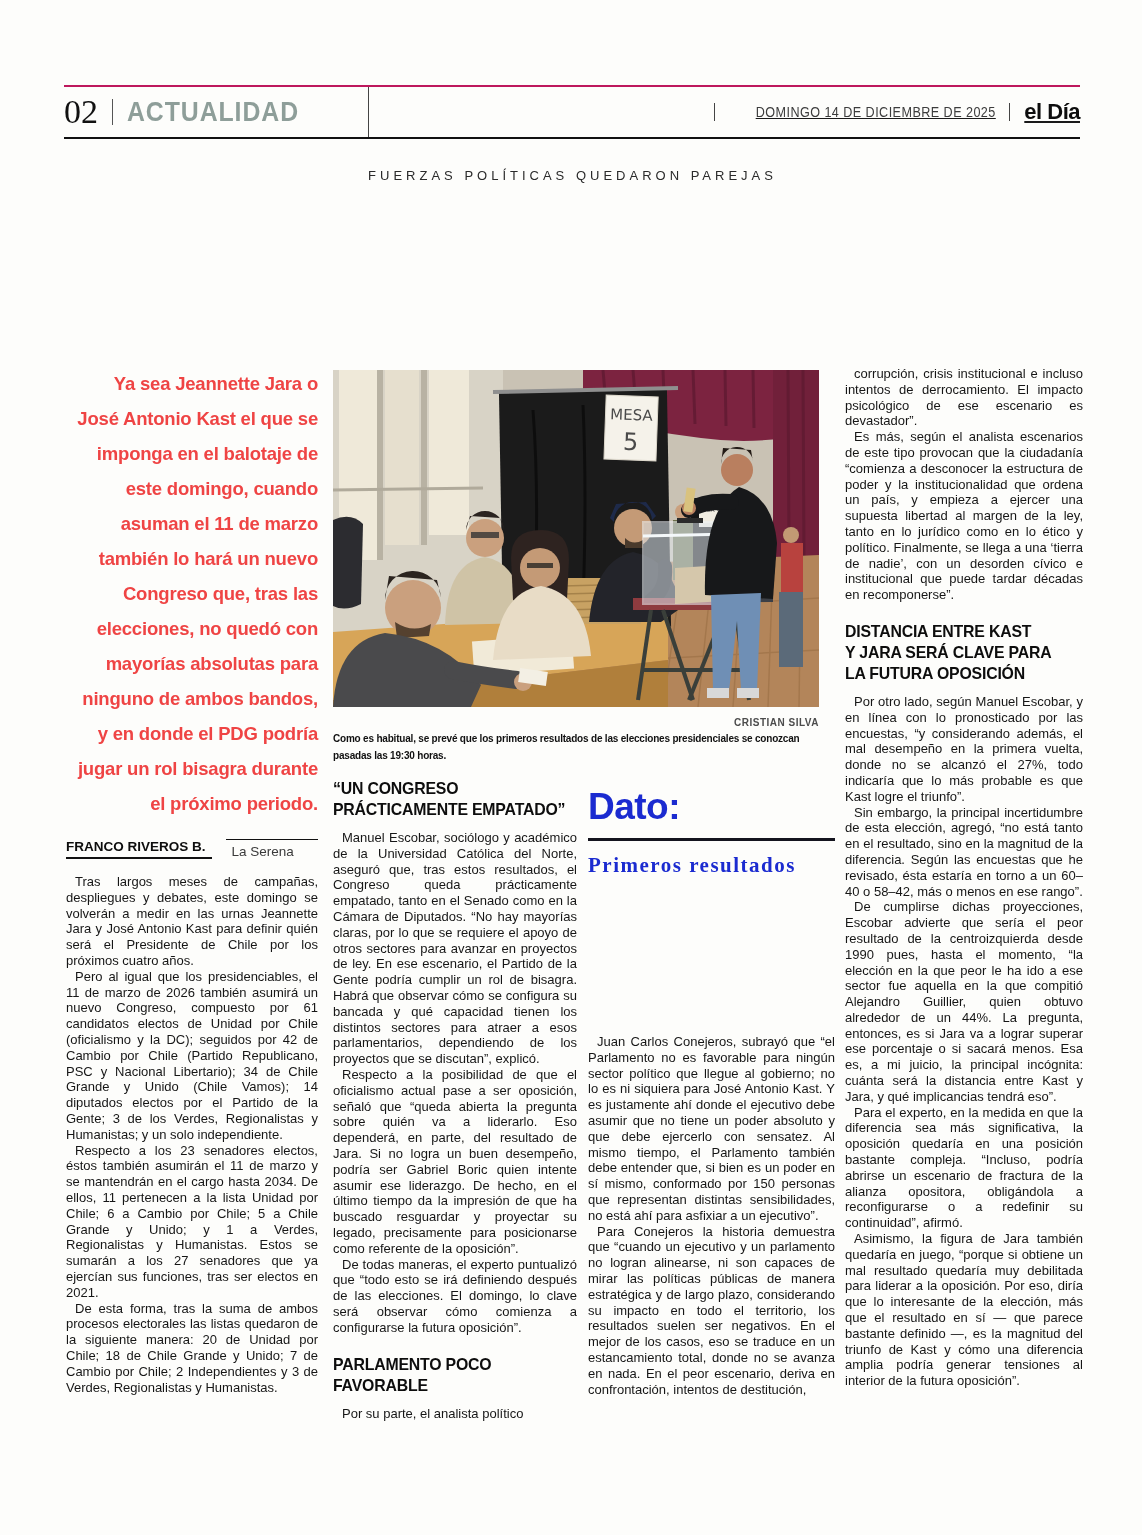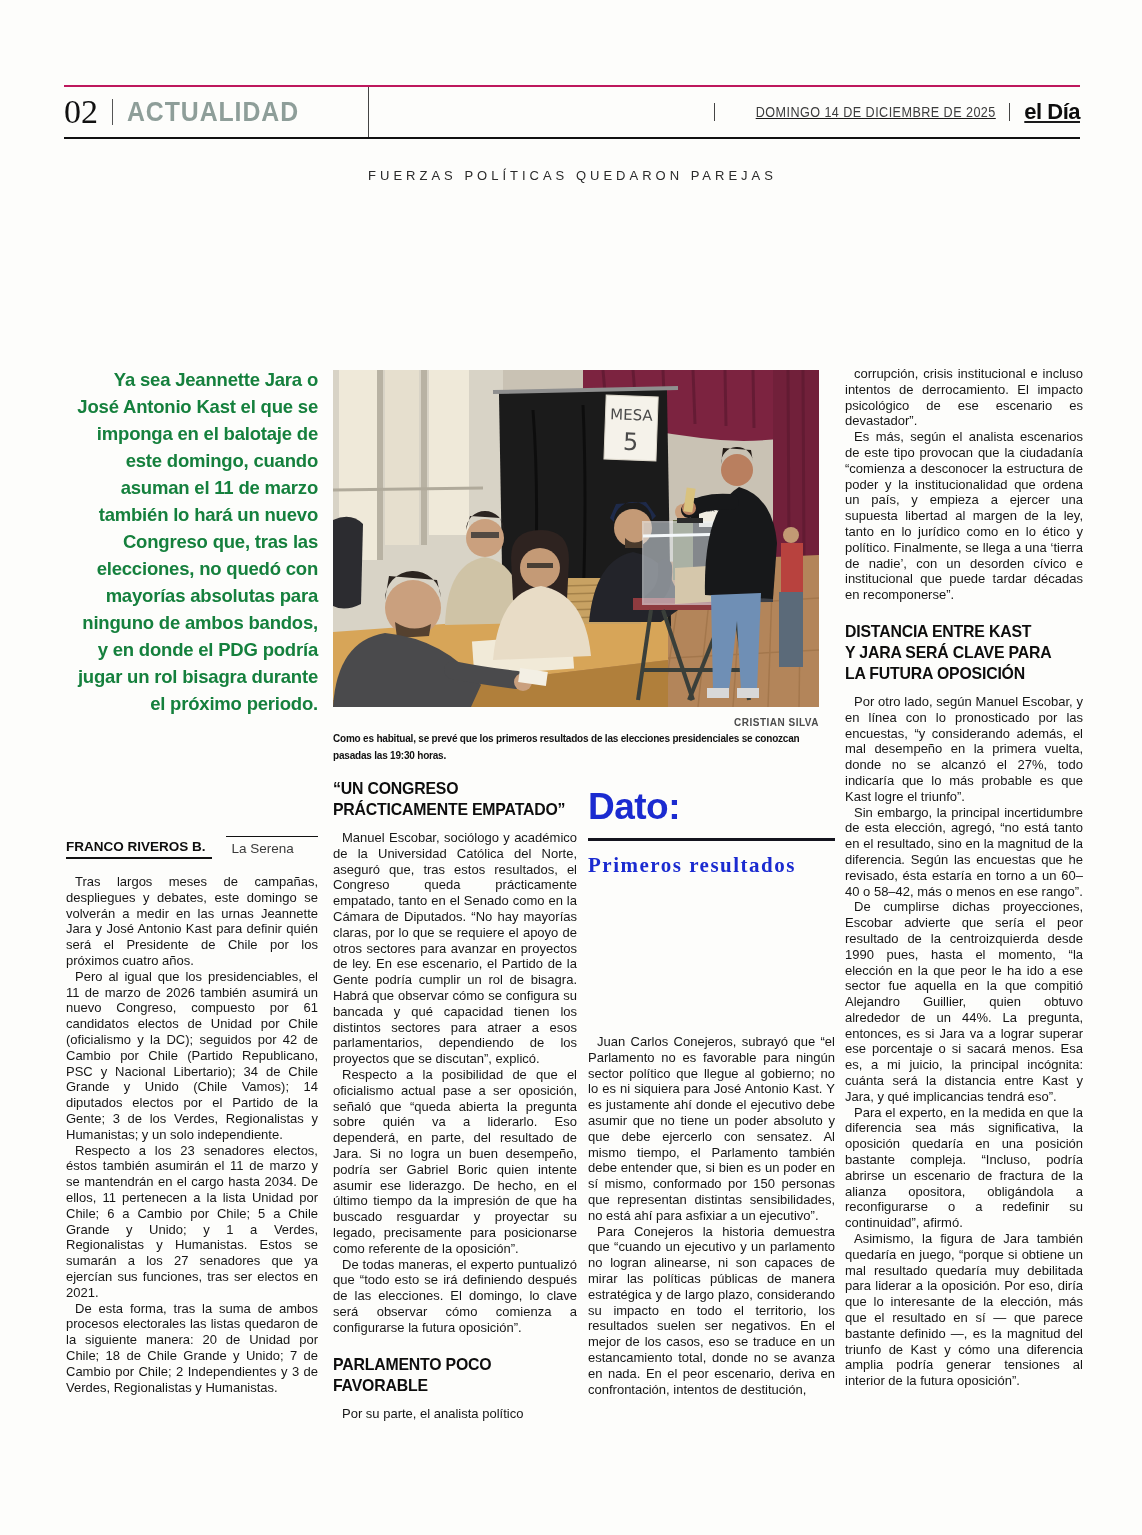--- a/index.html
+++ b/index.html
@@ -18,22 +18,22 @@
   .date-txt{font-size:14px;color:#3c3c3c;letter-spacing:.5px;transform:scaleX(.9);transform-origin:right;}
   .masthead{font-size:22px;font-weight:900;color:#0d0d0d;letter-spacing:-.5px;}
   
   .kicker{position:absolute;left:65px;right:62px;top:168px;text-align:center;
           font-size:13px;color:#2a2a2a;letter-spacing:4px;font-weight:400;}
   .headline{position:absolute;left:65px;right:62px;top:196px;text-align:center;color:#0b0b0b;}
   .headline span{display:block;font-size:60px;font-weight:700;line-height:74px;white-space:nowrap;
                  letter-spacing:-1.5px;transform:scaleX(.8);transform-origin:50% 50%;}
   
   .lead{position:absolute;left:68px;top:366px;width:250px;text-align:right;
-        font-size:18.5px;font-weight:700;line-height:27px;color:#15803d;letter-spacing:-.2px;}
-  .byline{position:absolute;left:66px;top:836px;width:252px;display:flex;align-items:flex-start;font-size:13.5px;}
+        font-size:18.5px;font-weight:700;line-height:35px;color:#ef4444;letter-spacing:-.2px;}
+  .byline{position:absolute;left:66px;top:836px;width:252px;display:flex;align-items:flex-end;font-size:13.5px;}
   .byline-name{font-weight:700;color:#0d0d0d;border-bottom:2px solid #111;padding:3px 6px 3px 0;white-space:nowrap;}
   .byline-slash{width:14px;position:relative;}
   .byline-slash:before{content:"";position:absolute;left:6px;top:0;bottom:0;width:1px;background:#111;transform:rotate(18deg);}
   .byline-loc{flex:1;border-top:1px solid #111;color:#3a3a3a;padding:4px 0 0 6px;}
   .bodycol{position:absolute;font-size:13px;line-height:15.8px;text-align:justify;color:#161616;}
   .bodycol p{margin:0;text-indent:9px;}
   .col1{left:66px;top:874px;width:252px;}
   .col2{left:333px;top:778px;width:244px;}
   .col3{left:588px;top:1034px;width:247px;}
   .col4{left:845px;top:366px;width:238px;}

